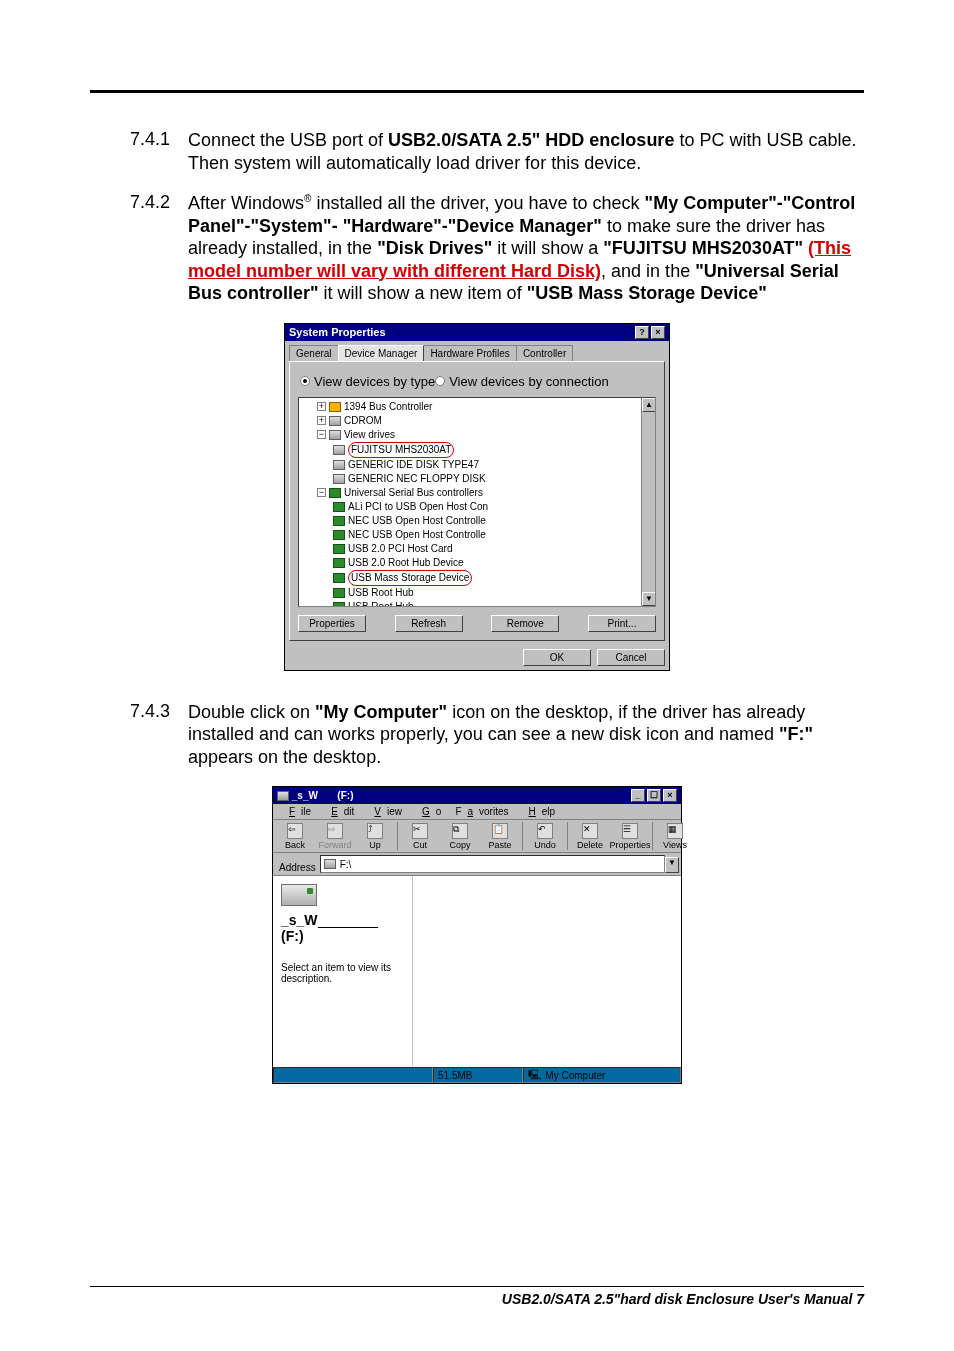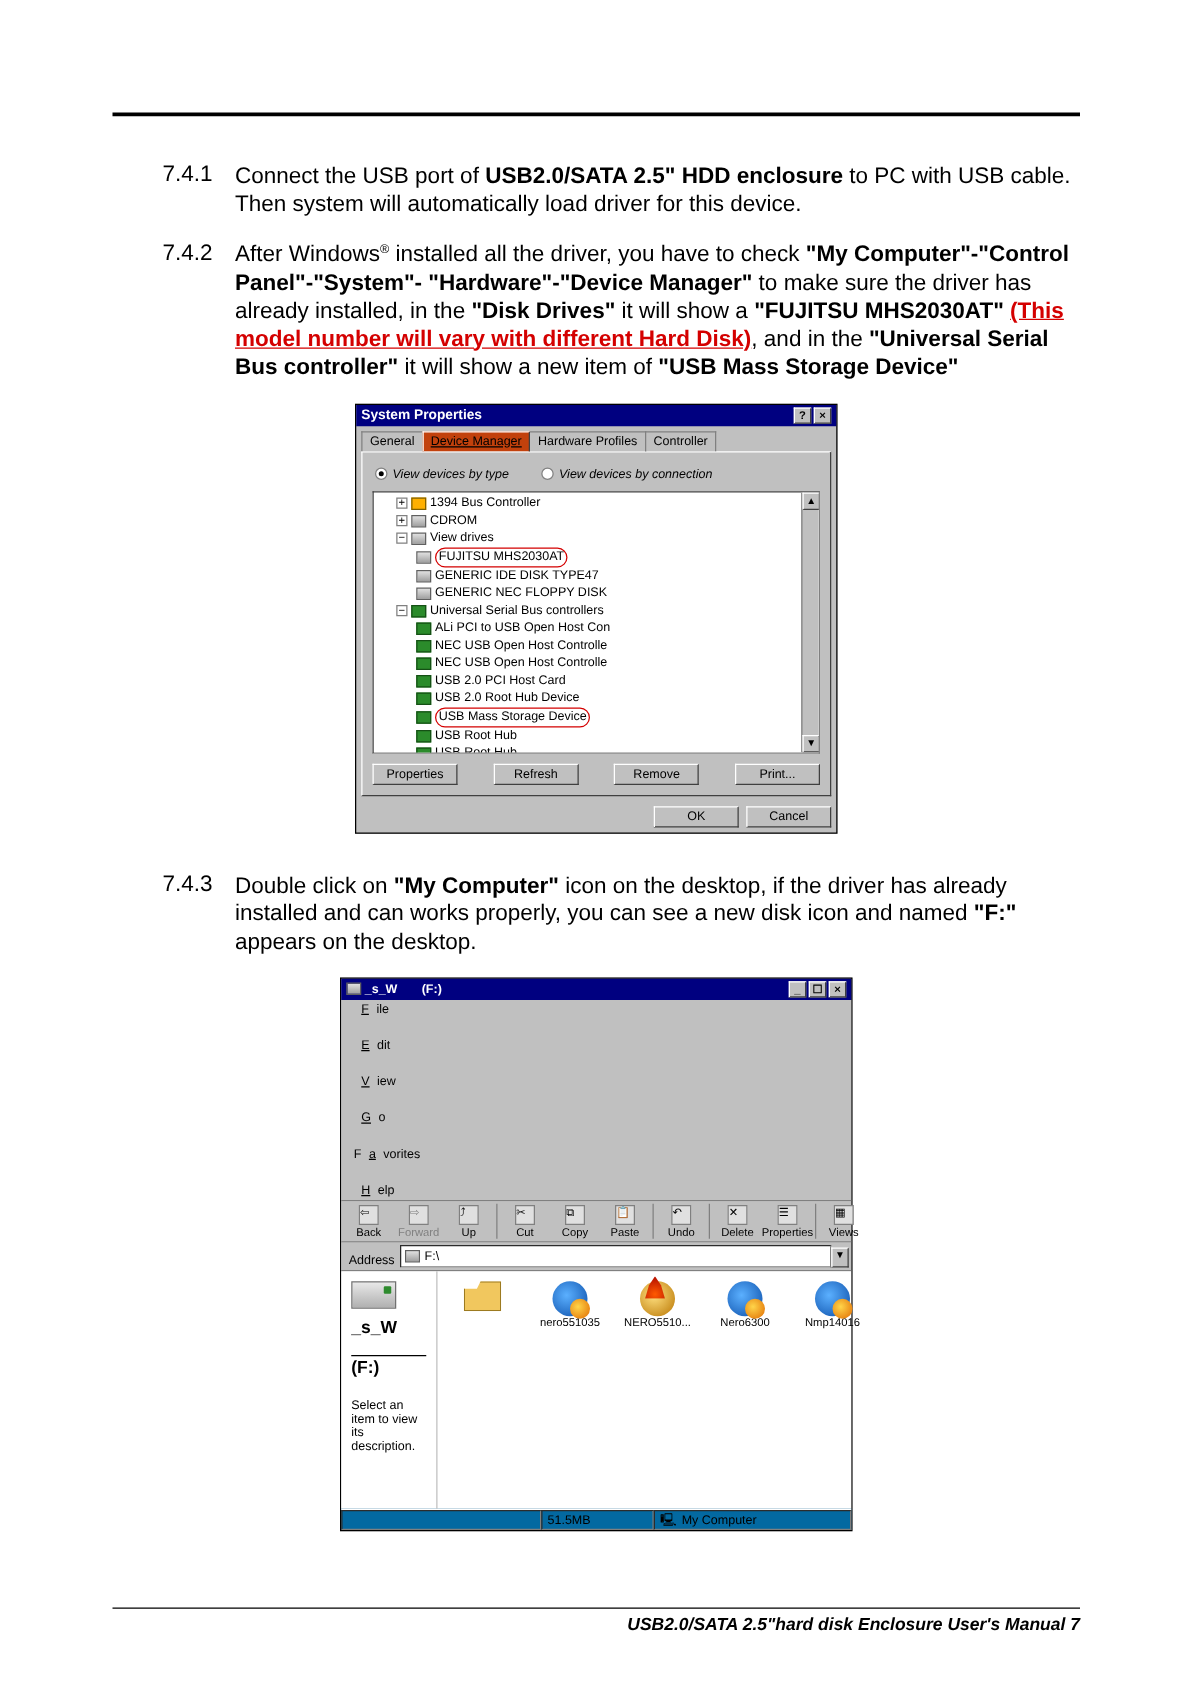--- a/index.html
+++ b/index.html
@@ -84,33 +84,32 @@
   }
   .sp-tab {
     padding: 2px 6px;
     border: 1px solid #808080;
     border-bottom: none;
     background: #c0c0c0;
     margin-right: -1px;
     position: relative;
   }
   .sp-tab.active {
-    background: #c2410c;
+    background: #e5e5e5;
     border-color:#fff #404040 #c0c0c0 #fff;
     z-index: 2;
-    text-decoration: underline;
   }
   .sp-panel {
     margin: 0 4px 4px 4px;
     border: 1px solid #fff;
     border-right-color:#404040; border-bottom-color:#404040;
     background:#c0c0c0;
     padding: 8px;
   }
-  .radio-row { display:flex; gap: 26px; margin: 4px 2px 8px 2px; font-size:10px;font-style:italic; }
+  .radio-row { display:flex; margin: 4px 2px 8px 2px; font-size:13px; }
   .radio-item { display:flex; align-items:center; gap:4px; }
   .radio-dot {
     width:10px; height:10px; border-radius:50%;
     border:1px solid #808080; background:#fff;
     display:flex; align-items:center; justify-content:center;
   }
   .radio-dot.on::after { content:""; width:4px; height:4px; background:#000; border-radius:50%; }
   .tree-box {
     background:#fff;
     border:1px solid #808080;
@@ -157,21 +156,21 @@
     border:1px solid #000;
     font-family: Tahoma, sans-serif;
     font-size: 10px;
     background:#c0c0c0;
   }
   .ex-title {
     background:#000080; color:#fff; font-weight:bold;
     padding:2px 4px; display:flex; justify-content:space-between; align-items:center;
   }
   .ex-title-btns{display:flex;gap:2px;}
-  .ex-menu { background:#c0c0c0; display:flex; gap:16px; padding:1px 4px; border-bottom:1px solid #808080;flex-direction:column;}
+  .ex-menu { background:#c0c0c0; display:flex; gap:2px; padding:1px 4px; border-bottom:1px solid #808080;}
   .ex-menu span{padding:1px 6px;}
   .ex-menu .ul{text-decoration:underline;}
   .ex-toolbar {
     background:#c0c0c0; display:flex; align-items:center;
     padding:2px; border-bottom:1px solid #808080;
     justify-content:space-between;
   }
   .tb-left{display:flex;align-items:center;}
   .tb-item { display:flex; flex-direction:column; align-items:center; width:40px; font-size:9px; color:#000;}
   .tb-item.dis{color:#808080;}
@@ -430,42 +429,20 @@
       </div>
       <div class="ex-body">
         <div class="ex-side">
           <div class="drv-icon"></div>
           <div class="drv-lab">
             <span>_s_W</span><span class="blank"></span><br>
             <span>(F:)</span>
           </div>
           <div class="side-hint">Select an item to view its description.</div>
         </div>
-        <div class="ex-icons">
-          <div class="file-item">
-              <div class="fold-ic"></div>
-              <span></span>
-            </div>
-          <div class="file-item">
-              <div class="fire-ic"></div>
-              <span>nero551035</span>
-            </div>
-          <div class="file-item">
-              <div class="burn-ic"></div>
-              <span>NERO5510...</span>
-            </div>
-          <div class="file-item">
-              <div class="fire-ic"></div>
-              <span>Nero6300</span>
-            </div>
-          <div class="file-item">
-              <div class="fire-ic"></div>
-              <span>Nmp14016</span>
-            </div>
-        </div>
       </div>
       <div class="ex-status">
         <div class="st-cell" style="width:160px;"></div>
         <div class="st-cell" style="width:90px;">51.5MB</div>
         <div class="st-cell wide">
           <span style="margin-right:4px;">🖳</span>
           <span>My Computer</span>
         </div>
       </div>
     </div>

